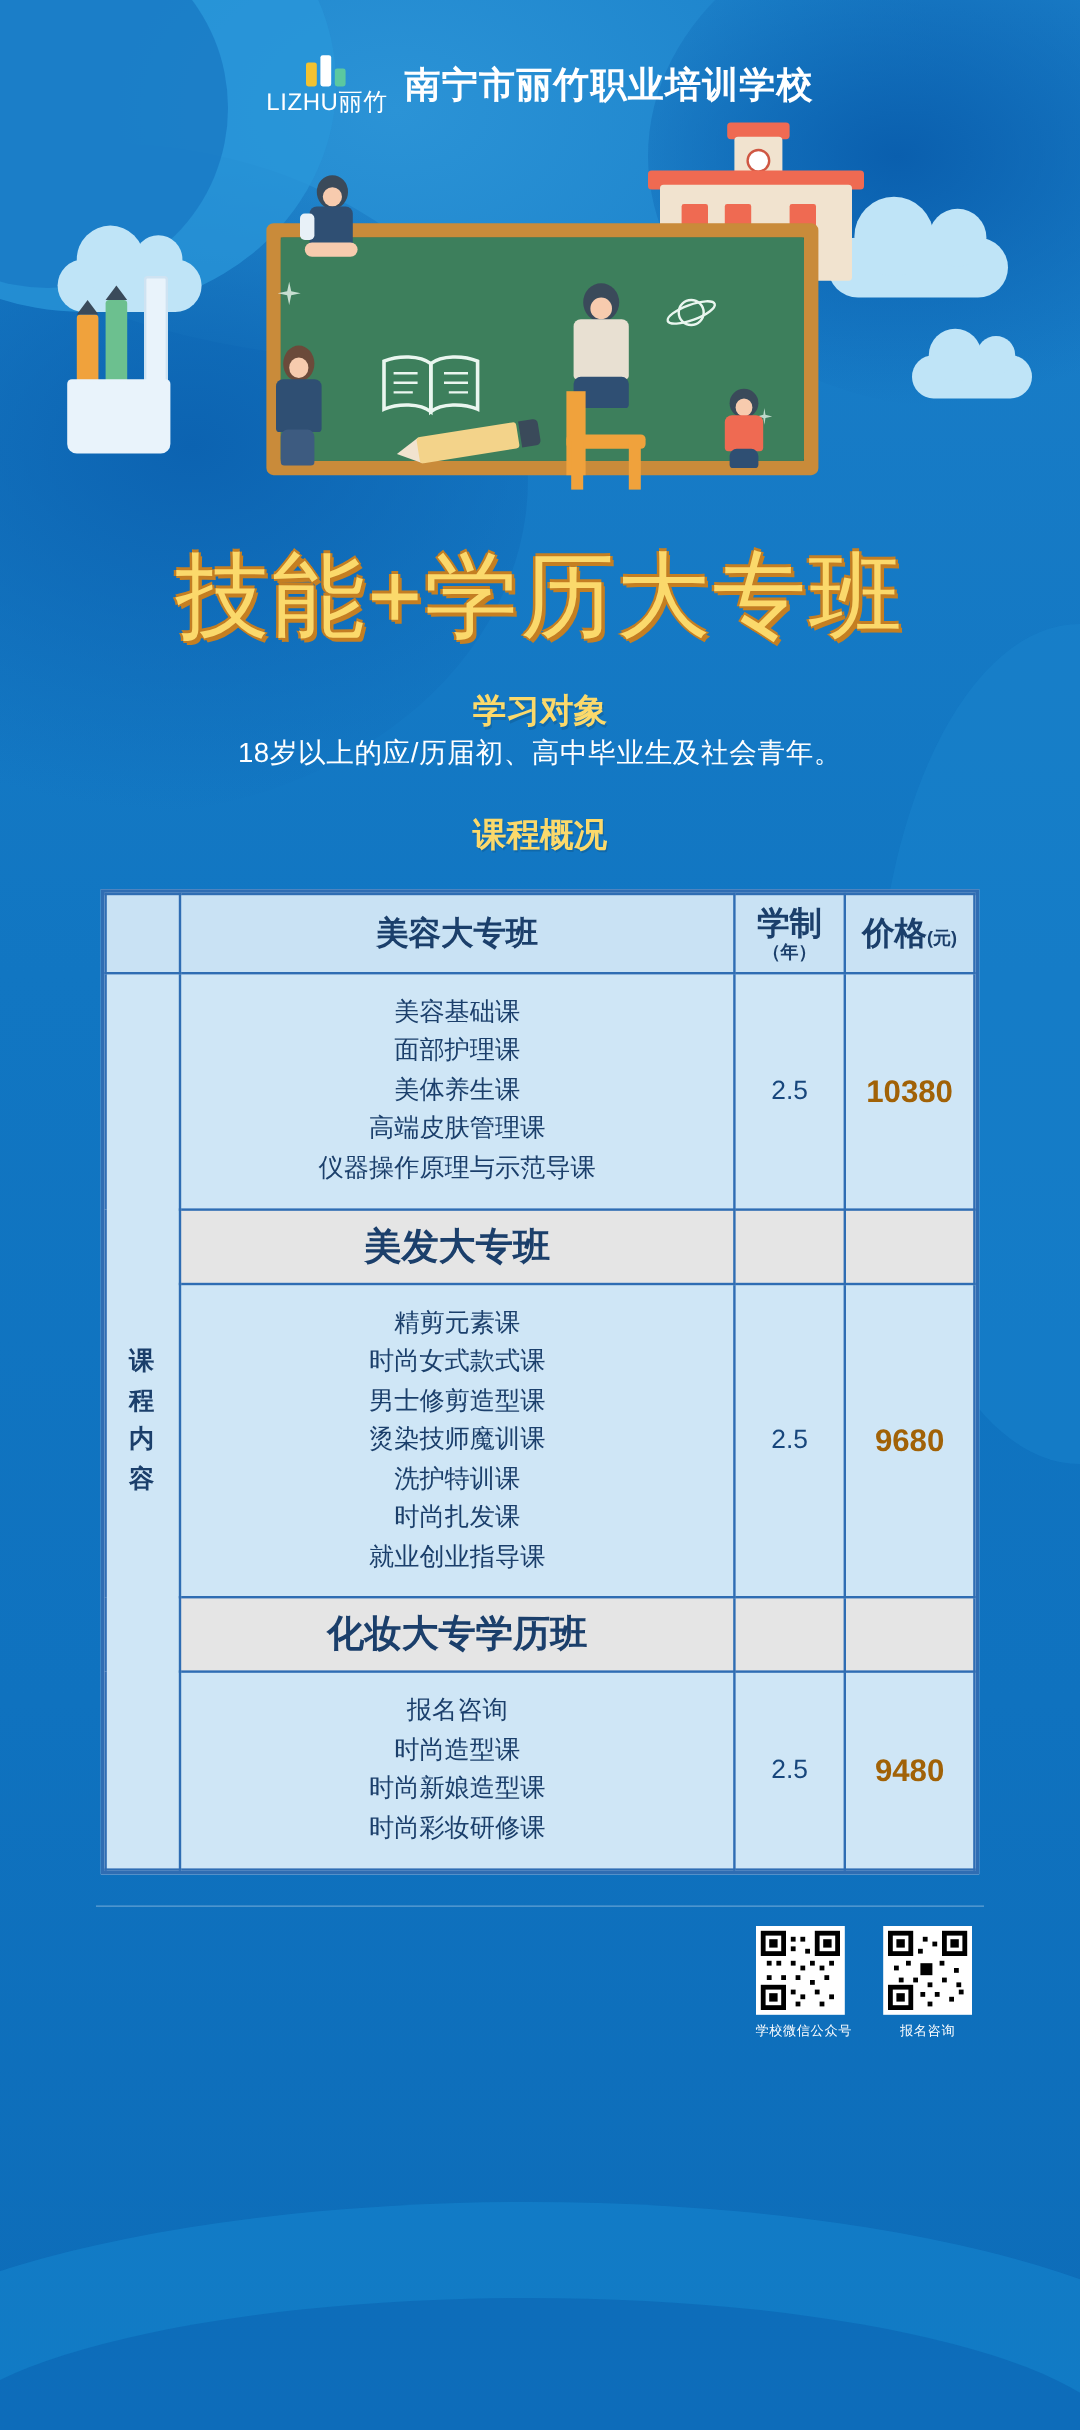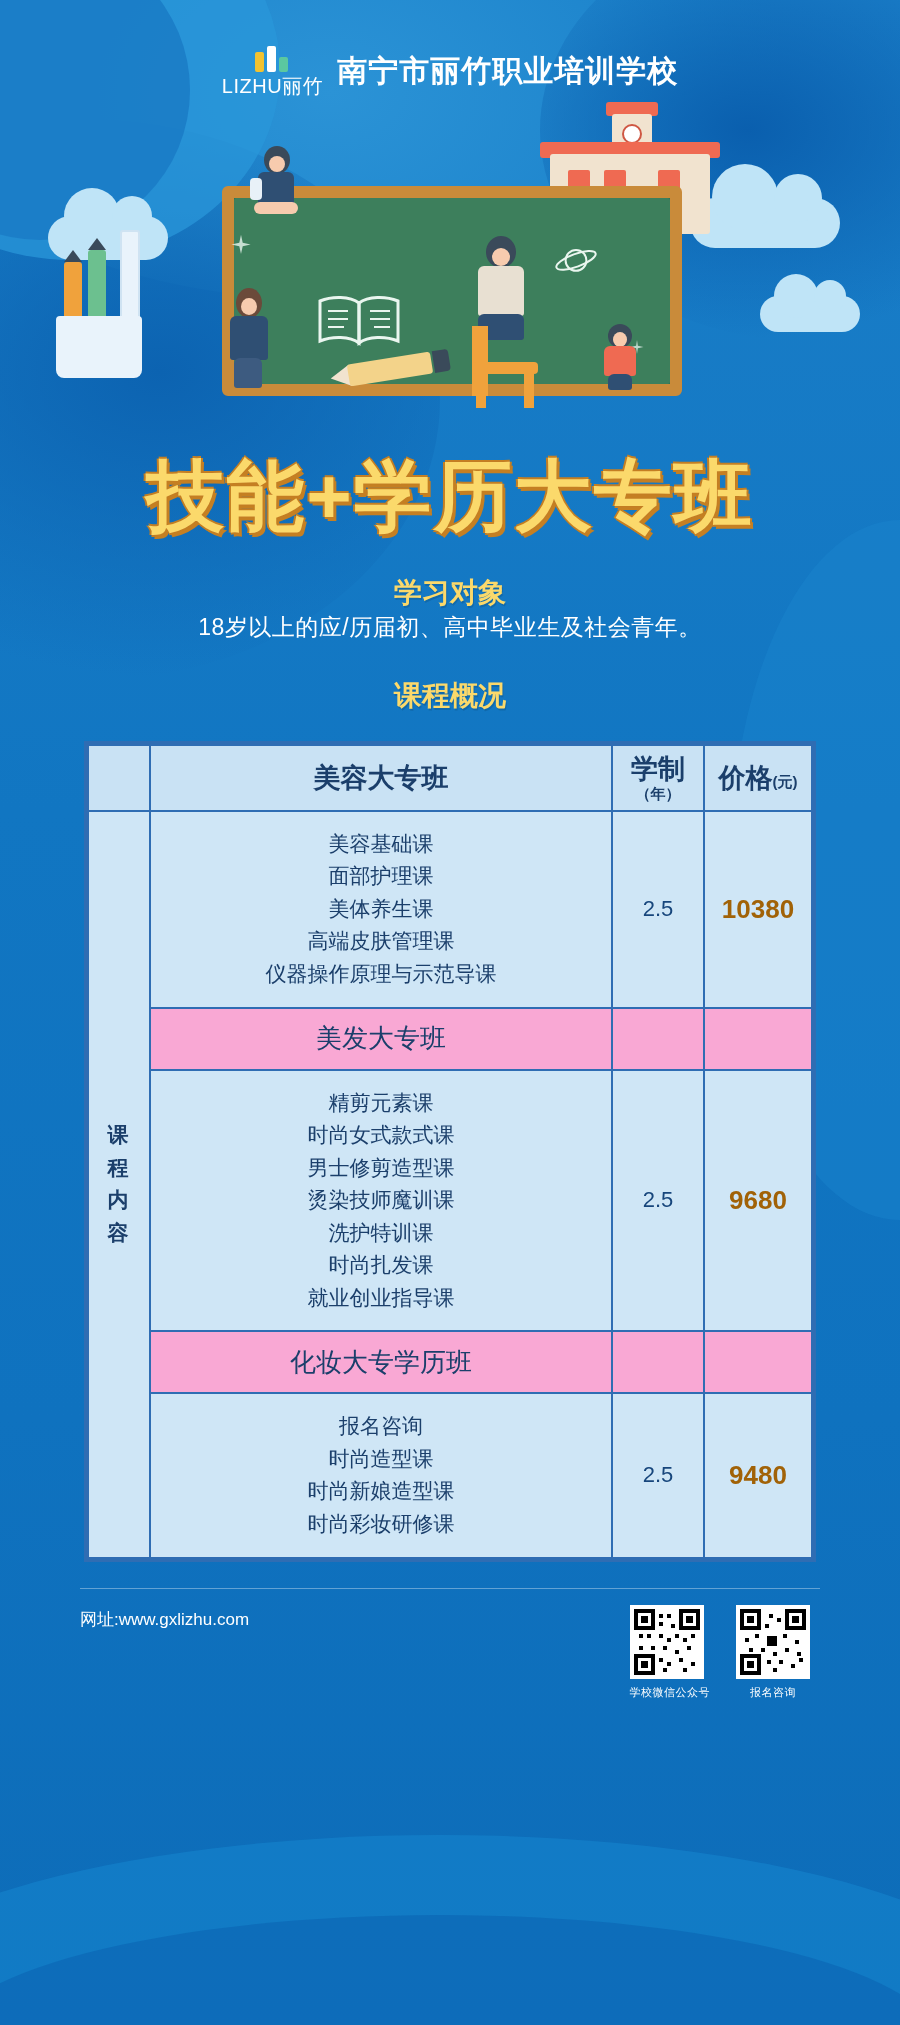--- a/index.html
+++ b/index.html
@@ -231,21 +231,21 @@
   .cp-tip { position: absolute; left: 0; top: 4px; width: 0; height: 0; border-top: 11px solid transparent; border-bottom: 11px solid transparent; border-right: 20px solid #f1e3cf; }
   .cp-end { position: absolute; right: 0; top: 4px; width: 16px; height: 22px; background: #3a4a5a; border-radius: 0 4px 4px 0; }
 
   
   .main-title {
     position: relative;
     z-index: 6;
     text-align: center;
     margin-top: 18px;
     font-size: 78px;
-    font-weight: bold;
+    font-weight: normal;
     color: #fbd96b;
     letter-spacing: 2px;
     text-shadow:
       0 0 1px #b9752a,
       3px 4px 0 #c57f22,
       -2px 0 0 #c57f22,
       0 -2px 0 #c57f22,
       2px 0 0 #c57f22,
       0 2px 0 #c57f22;
     line-height: 1.1;
@@ -315,24 +315,24 @@
   }
   .head-small {
     font-size: 21px;
     line-height: 1.15;
   }
   .head-small .sub { font-size: 15px; font-weight: bold; }
   .head-price { font-size: 22px; font-weight: bold; }
   .head-price .unit { font-size: 15px; }
 
   .prog-title td {
-    background: #f9a8d4;
+    background: #e5e5e5;
     height: 58px;
-    font-size: 26px;
-    font-weight: normal;
+    font-size: 31px;
+    font-weight: bold;
     color: #14447c;
   }
   .body-row td {
     background: #cfe6f6;
     padding: 16px 4px;
     font-size: 21px;
     line-height: 1.55;
     color: #17467c;
   }
   .body-row td.num {
@@ -578,21 +578,20 @@
           </td>
           <td class="num">2.5</td>
           <td class="price">9480</td>
         </tr>
       </tbody>
     </table>
   </div>
 
   <div class="footer">
     <div class="contact">
-      <div>网址:www.gxlizhu.com</div>
     </div>
     <div class="qr-group">
       <div class="qr-item">
         <div class="qr-box">
           <svg viewBox="0 0 68 68" width="68" height="68">
             <rect width="68" height="68" fill="#ffffff"></rect>
             <rect x="3" y="3" width="17" height="17" fill="none" stroke="#000" stroke-width="4"></rect>
             <rect x="48" y="3" width="17" height="17" fill="none" stroke="#000" stroke-width="4"></rect>
             <rect x="3" y="48" width="17" height="17" fill="none" stroke="#000" stroke-width="4"></rect>
             <rect x="8" y="8" width="7" height="7" fill="#000"></rect>

